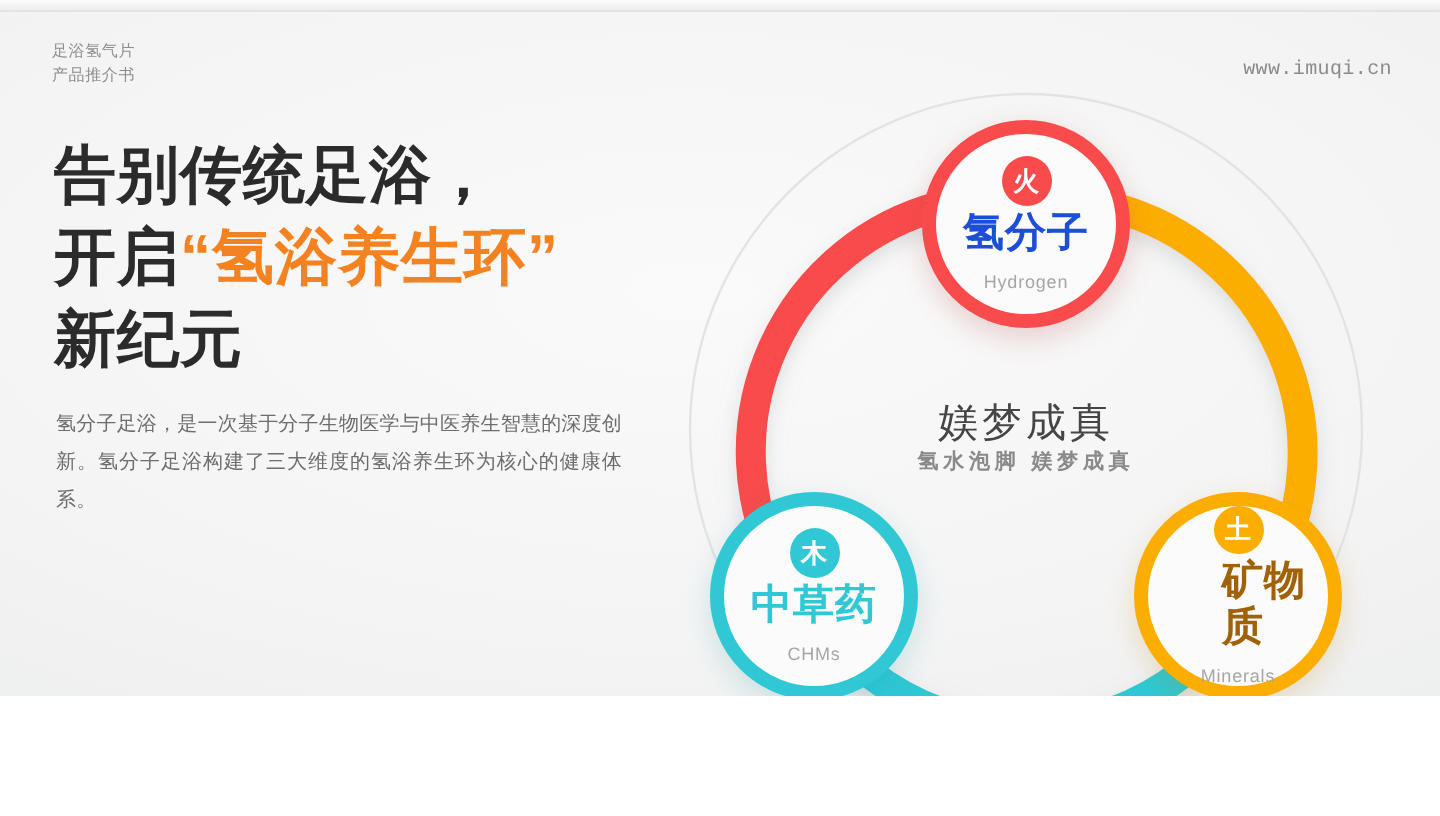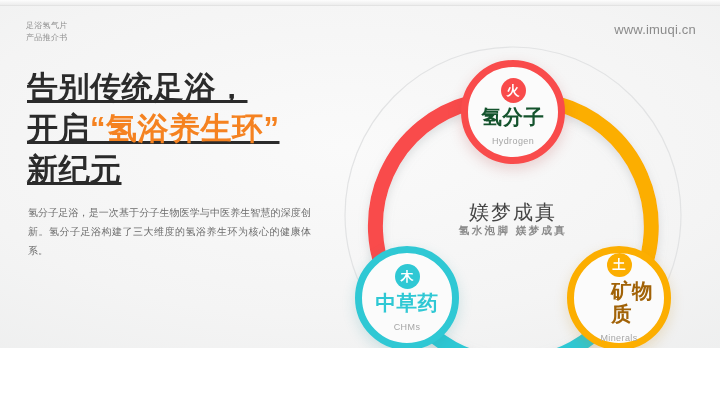--- a/index.html
+++ b/index.html
@@ -36,43 +36,43 @@
     font-size: 8px;
     line-height: 1.55;
     color: #8e8e8e;
     letter-spacing: 0.3px;
     white-space: pre-line;
     z-index: 20;
   }
   .site-url {
     position: absolute;
     right: 24px;
-    top: 22px;
-    font-size: 13px;
+    top: 30px;
+    font-size: 10px;
     color: #8b8b8b;
     letter-spacing: 0.2px;
     z-index: 20;
+    font-family: Liberation Mono, monospace;
   }
 
   
   .headline {
     position: absolute;
     left: 27px;
     top: 68px;
     width: 330px;
     z-index: 20;
   }
   .headline .hl-line {
     font-size: 31px;
     line-height: 1.32;
     font-weight: 700;
     color: #2b2b2b;
     letter-spacing: 0.5px;
     white-space: nowrap;
-    text-decoration: underline;
   }
   .hl-accent { color: #f58220; }
 
   .body-copy {
     position: absolute;
     left: 28px;
     top: 203px;
     width: 283px;
     font-size: 10px;
     line-height: 1.92;
@@ -170,21 +170,21 @@
   .badge-hydrogen { background: #f94b4b; }
   .badge-chms { background: #2fc8d4; }
   .badge-minerals { background: #fcae00; }
 
   .node-title {
     font-size: 20.5px;
     font-weight: 700;
     letter-spacing: 0.5px;
     line-height: 1.15;
   }
-  .node-title-hydrogen { color: #14532d; }
+  .node-title-hydrogen { color: #1d4ed8; }
   .node-title-chms { color: #2fc8d4; }
   .node-title-minerals { color: #a16207; margin-left: 37px; }
 
   .node-sub {
     margin-top: 7px;
     font-size: 9px;
     color: #a6a6a6;
     letter-spacing: 0.4px;
   }
 </style>

